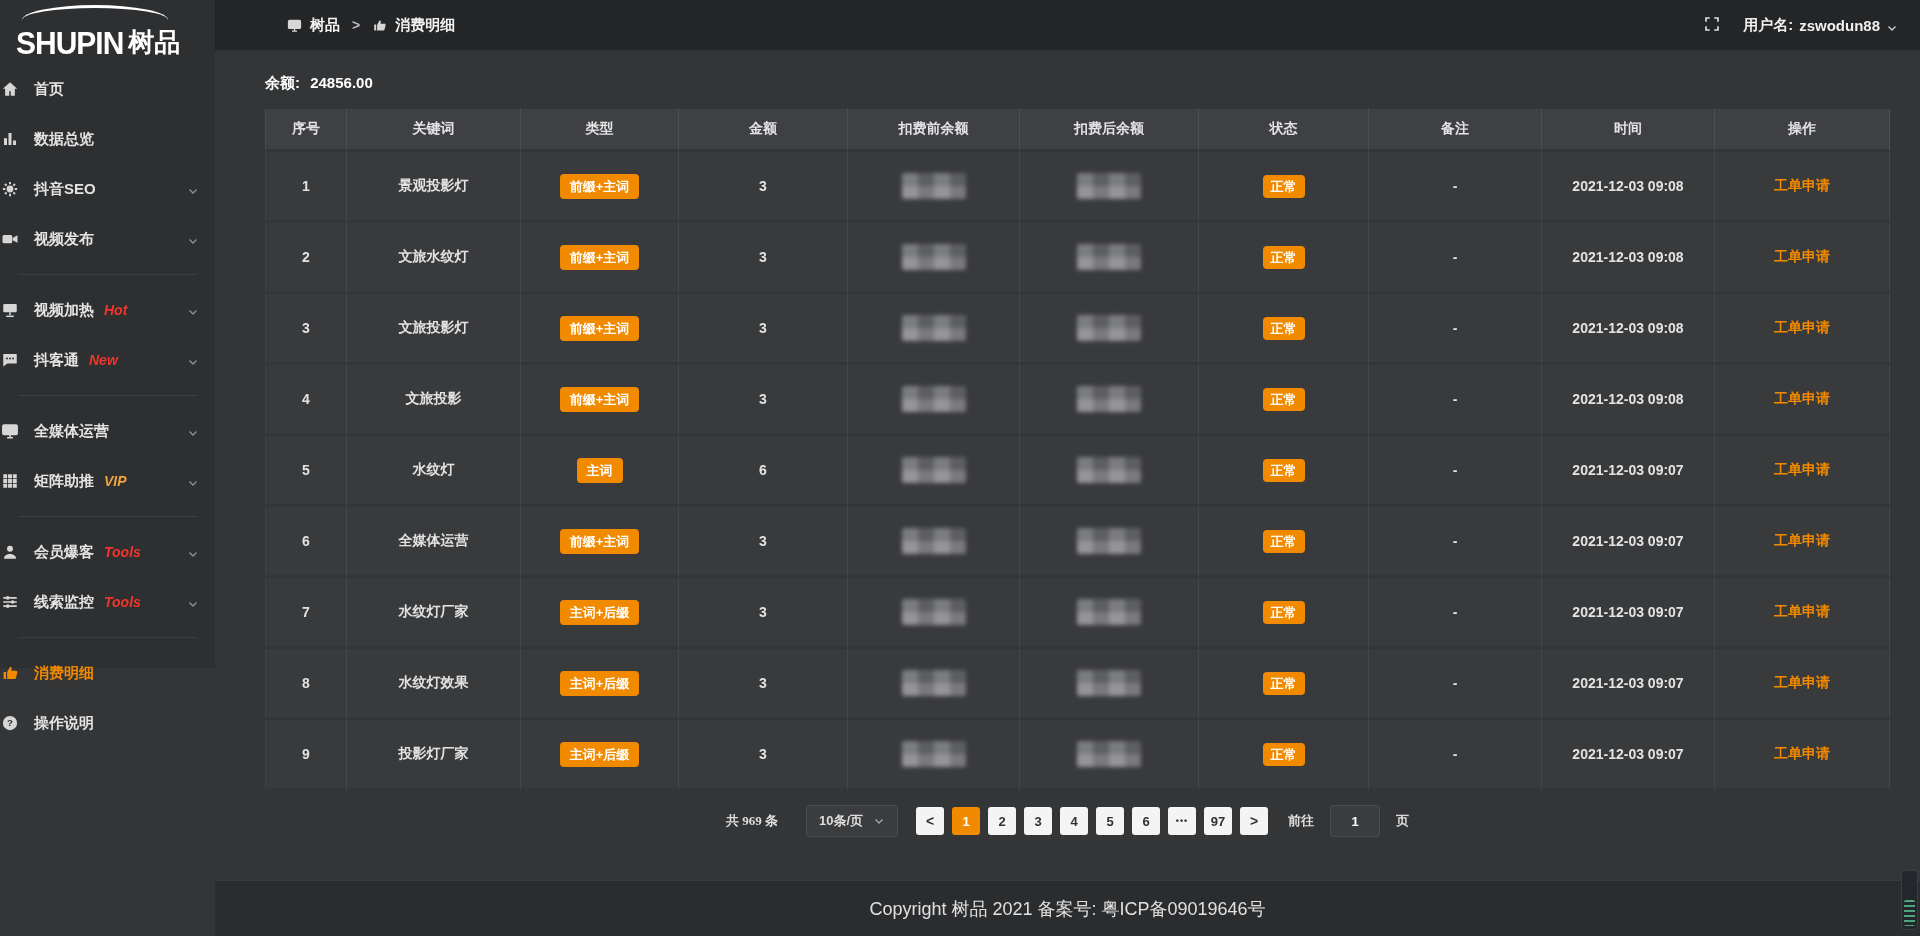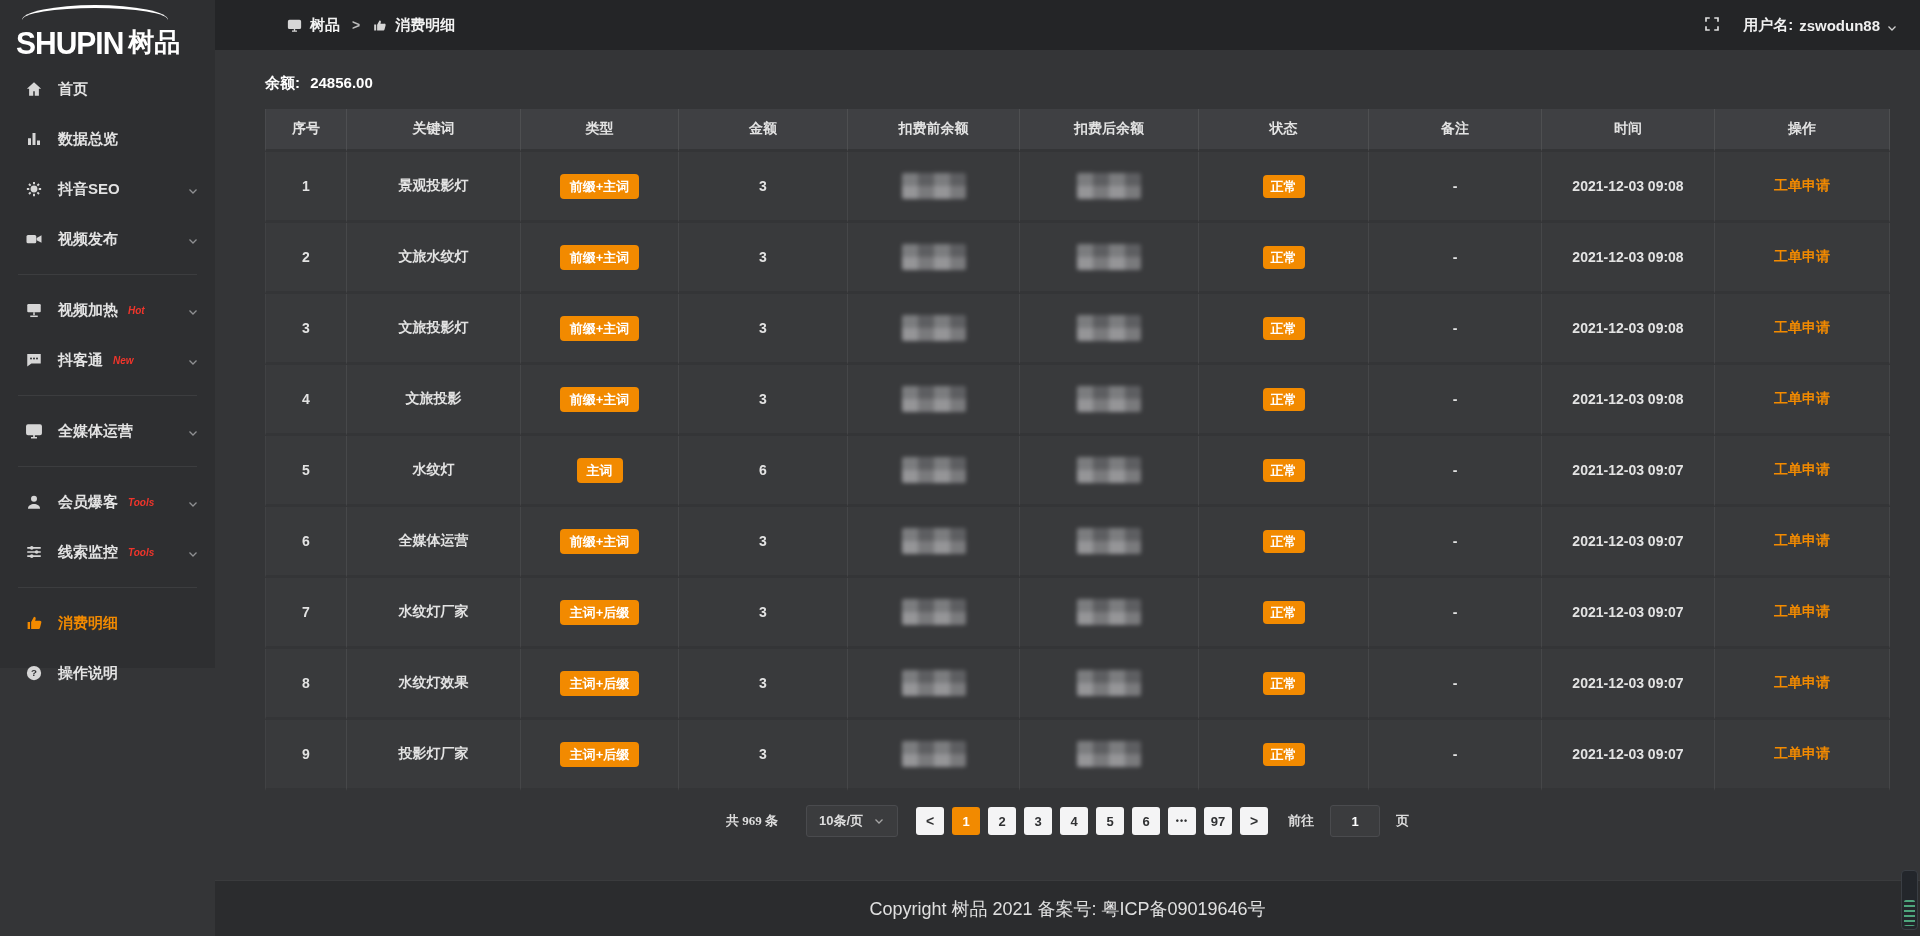--- a/index.html
+++ b/index.html
@@ -9,25 +9,25 @@
     font-family:"Liberation Sans","DejaVu Sans",sans-serif;
   }
   
   .sidebar{position:absolute;left:0;top:0;width:215px;height:668px;background:#2e2f31;z-index:3;}
   .logo{height:60px;display:flex;align-items:flex-end;padding:0 0 4px 16px;position:relative;cursor:pointer;}
   .logo-arc{position:absolute;top:5px;left:22px;width:146px;height:15px;
     border-top:3px solid #fff;border-radius:73px 73px 0 0/15px 15px 0 0;}
   .logo-en{font-size:30px;font-weight:bold;color:#fff;letter-spacing:-1px;transform:scaleY(1.05);}
   .logo-cn{font-size:26px;font-weight:bold;color:#fff;margin-left:5px;}
   .nav{padding-top:0;}
-  .nav-item{position:relative;display:flex;align-items:center;height:50px;padding-left:24px;cursor:pointer;color:#e3e3e3;}
+  .nav-item{position:relative;display:flex;align-items:center;height:50px;cursor:pointer;color:#e3e3e3;}
   .ico{width:20px;height:20px;margin-right:14px;display:flex;align-items:center;justify-content:center;color:#d6d6d6;}
   .ico svg{width:18px;height:18px;fill:currentColor;}
   .nav-label{font-size:15px;font-weight:bold;}
-  .nav-badge{margin-left:10px;font-style:italic;font-weight:bold;font-size:10px;text-align:right;}
+  .nav-badge{margin-left:10px;font-style:italic;font-weight:bold;font-size:14px;text-align:right;}
   .nav-badge.red{color:#f0352b;}
   .nav-badge.gold{color:#f0a43c;}
   .nav-chevron{position:absolute;right:16px;width:12px;height:12px;color:#8f9092;}
   .nav-chevron svg{width:12px;height:12px;fill:none;stroke:currentColor;stroke-width:2.6;}
   .nav-item.active,.nav-item.active .ico{color:#f28a00;}
   .nav-divider{height:1px;background:#3c3d3f;margin:10px 18px;}
   
   .topbar{position:absolute;left:215px;top:0;right:0;height:50px;background:#242527;
     display:flex;align-items:center;padding:0 22px 0 72px;box-sizing:border-box;z-index:2;}
   .crumb{display:flex;align-items:center;gap:8px;font-size:15px;font-weight:bold;color:#f2f2f2;cursor:pointer;}
@@ -169,20 +169,32 @@
       </div>
       <div class="nav-divider"></div>
       <div class="nav-item">
         <span class="ico">
           <svg viewBox="0 0 24 24" fill="none" stroke="currentColor" stroke-width="2.2">
             <rect x="2.5" y="4" width="19" height="12.5" rx="1.5"></rect>
             <path d="M12 16.5V21M8 21h8"></path>
           </svg>
         </span>
         <span class="nav-label">全媒体运营</span>
+        <span class="nav-chevron"><svg viewBox="0 0 24 24">
+            <path d="M5 9l7 7 7-7"></path>
+          </svg></span>
+      </div>
+      <div class="nav-item">
+        <span class="ico">
+          <svg viewBox="0 0 24 24">
+            <path d="M3 3h5.2v5.2H3zM9.4 3h5.2v5.2H9.4zM15.8 3H21v5.2h-5.2zM3 9.4h5.2v5.2H3zM9.4 9.4h5.2v5.2H9.4zM15.8 9.4H21v5.2h-5.2zM3 15.8h5.2V21H3zM9.4 15.8h5.2V21H9.4zM15.8 15.8H21V21h-5.2z"></path>
+          </svg>
+        </span>
+        <span class="nav-label">矩阵助推</span>
+        <span class="nav-badge gold">VIP</span>
         <span class="nav-chevron"><svg viewBox="0 0 24 24">
             <path d="M5 9l7 7 7-7"></path>
           </svg></span>
       </div>
       <div class="nav-divider"></div>
       <div class="nav-item">
         <span class="ico">
           <svg viewBox="0 0 24 24">
             <circle cx="12" cy="7.5" r="4"></circle>
             <path d="M4 21c0-4.2 4-6.2 8-6.2s8 2 8 6.2z"></path>

